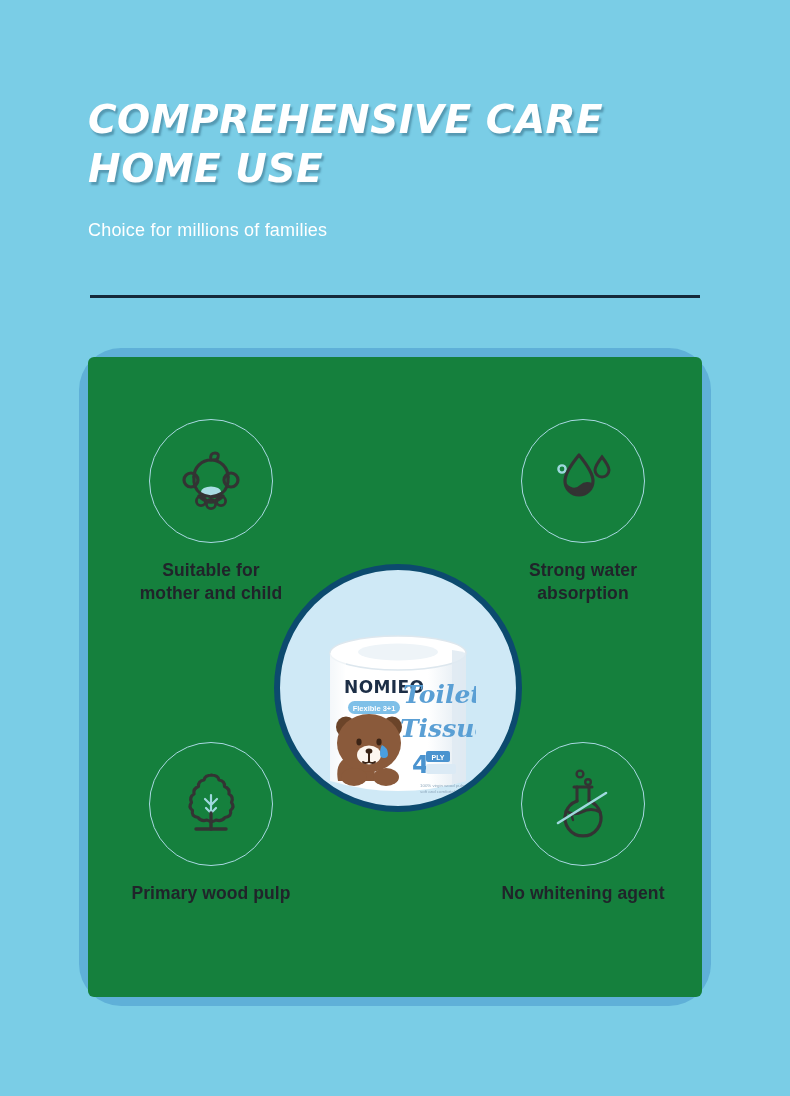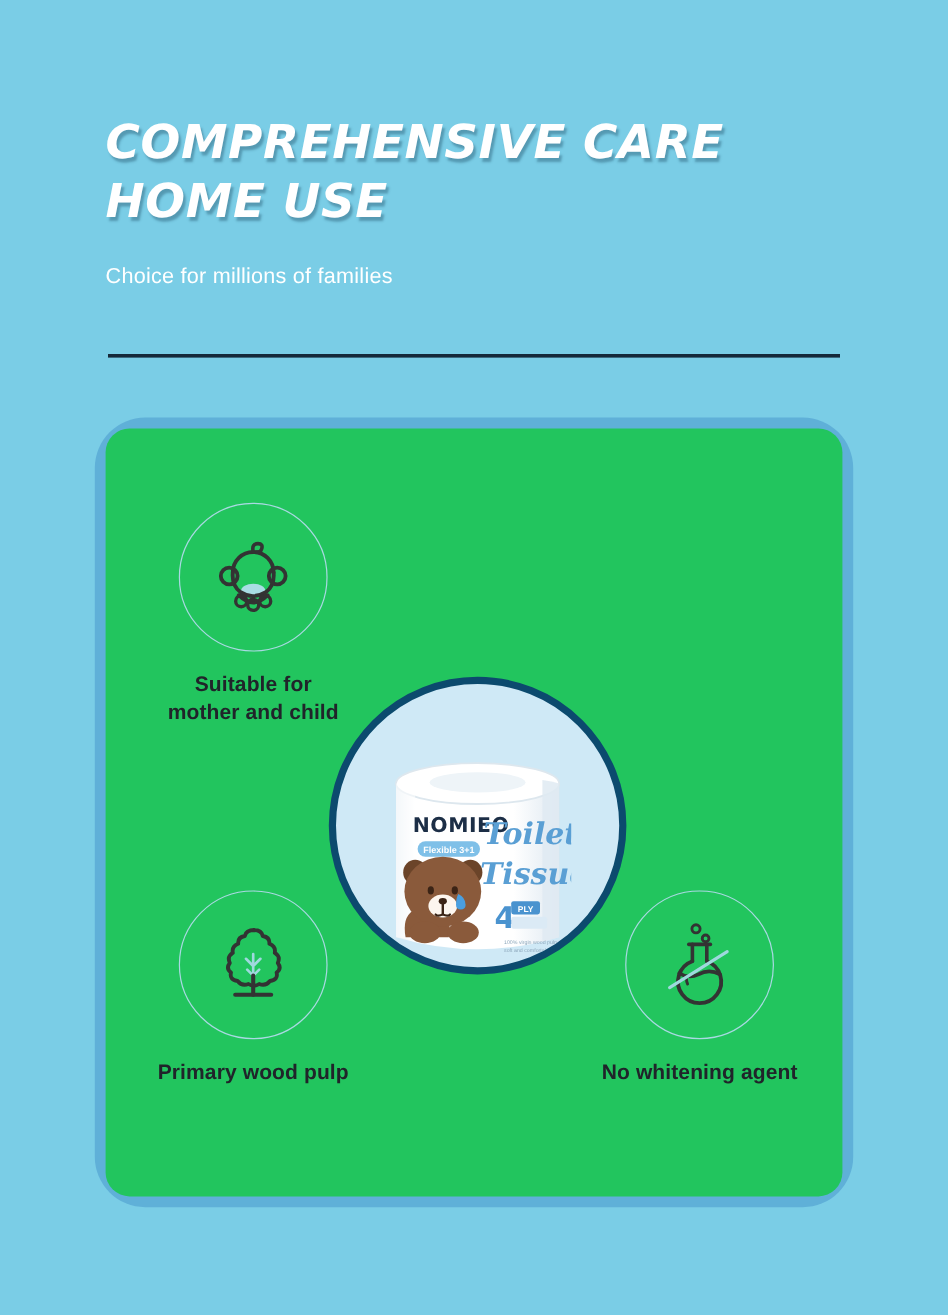--- a/index.html
+++ b/index.html
@@ -61,22 +61,22 @@
     height: 658px;
     box-sizing: border-box;
     background: #5fb0d8;
     border-radius: 42px;
     padding: 9px;
   }
   .card-inner {
     width: 100%;
     height: 100%;
     box-sizing: border-box;
-    background: #22c55e;
-    border-radius: 20px;
+    background: #15803d;
+    border-radius: 6px;
     position: relative;
   }
 
   
   .feature {
     position: absolute;
     width: 230px;
     text-align: center;
   }
   .feature.tl { left: 8px;   top: 62px; }
@@ -152,20 +152,32 @@
           <path d="M25 52 q12 12 24 0" fill="none" stroke="#333" stroke-width="3.2" stroke-linecap="round"></path>
           <circle cx="27" cy="57" r="4.6" fill="none" stroke="#333" stroke-width="2.8"></circle>
           <circle cx="37" cy="60" r="4.6" fill="none" stroke="#333" stroke-width="2.8"></circle>
           <circle cx="47" cy="57" r="4.6" fill="none" stroke="#333" stroke-width="2.8"></circle>
         </svg>
       </div>
       <div class="feature-label">Suitable for
 mother and child</div>
     </div>
 
+    <div class="feature tr">
+      <div class="icon-ring">
+        <svg width="74" height="74" viewBox="0 0 74 74">
+          <circle cx="16" cy="25" r="3.6" fill="none" stroke="#9fd8de" stroke-width="2.4"></circle>
+          <path d="M33 11 q14 17 14 26 a14 14 0 0 1 -28 0 q0 -9 14 -26 Z" fill="none" stroke="#333" stroke-width="3.2" stroke-linejoin="round"></path>
+          <path d="M21 40 q7 7 13 1 q5 -5 12 -2 q-1 11 -12.5 11 Q21 50 21 40 Z" fill="#333"></path>
+          <path d="M56 13 q7 9 7 13 a7 7 0 0 1 -14 0 q0 -4 7 -13 Z" fill="none" stroke="#333" stroke-width="3"></path>
+        </svg>
+      </div>
+      <div class="feature-label">Strong water
+absorption</div>
+    </div>
 
     <div class="feature br">
       <div class="icon-ring">
         <svg width="74" height="74" viewBox="0 0 74 74">
           <circle cx="34" cy="7" r="3.4" fill="none" stroke="#333" stroke-width="2.4"></circle>
           <circle cx="42" cy="15" r="2.8" fill="none" stroke="#333" stroke-width="2.4"></circle>
           <path d="M28 20 L46 20" stroke="#333" stroke-width="3" stroke-linecap="round"></path>
           <path d="M31 20 L31 34 M43 20 L43 34" stroke="#333" stroke-width="3" stroke-linecap="round"></path>
           <path d="M31 34 a18 18 0 1 0 12 0" fill="none" stroke="#333" stroke-width="3.2" stroke-linecap="round"></path>
           <path d="M20 44 q8 5 16 1 q9 -5 18 0" fill="none" stroke="#333" stroke-width="3" stroke-linecap="round"></path>

